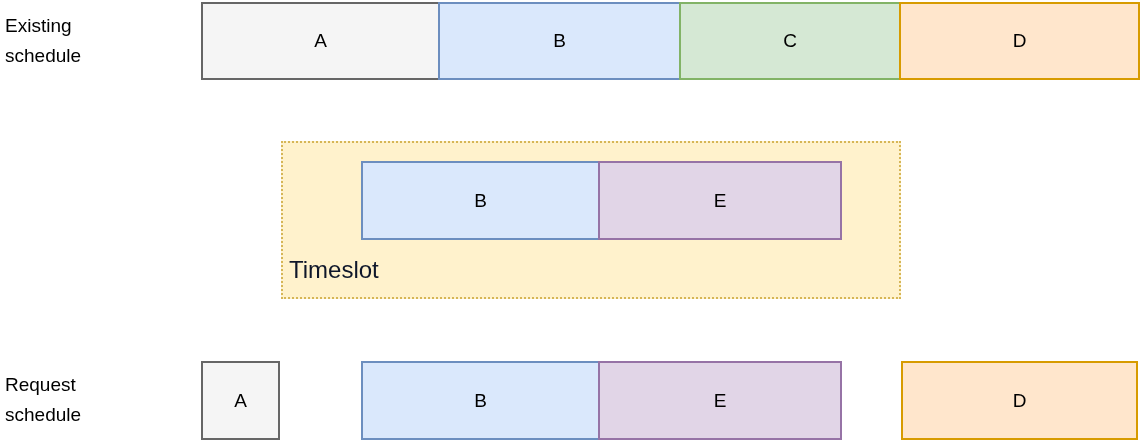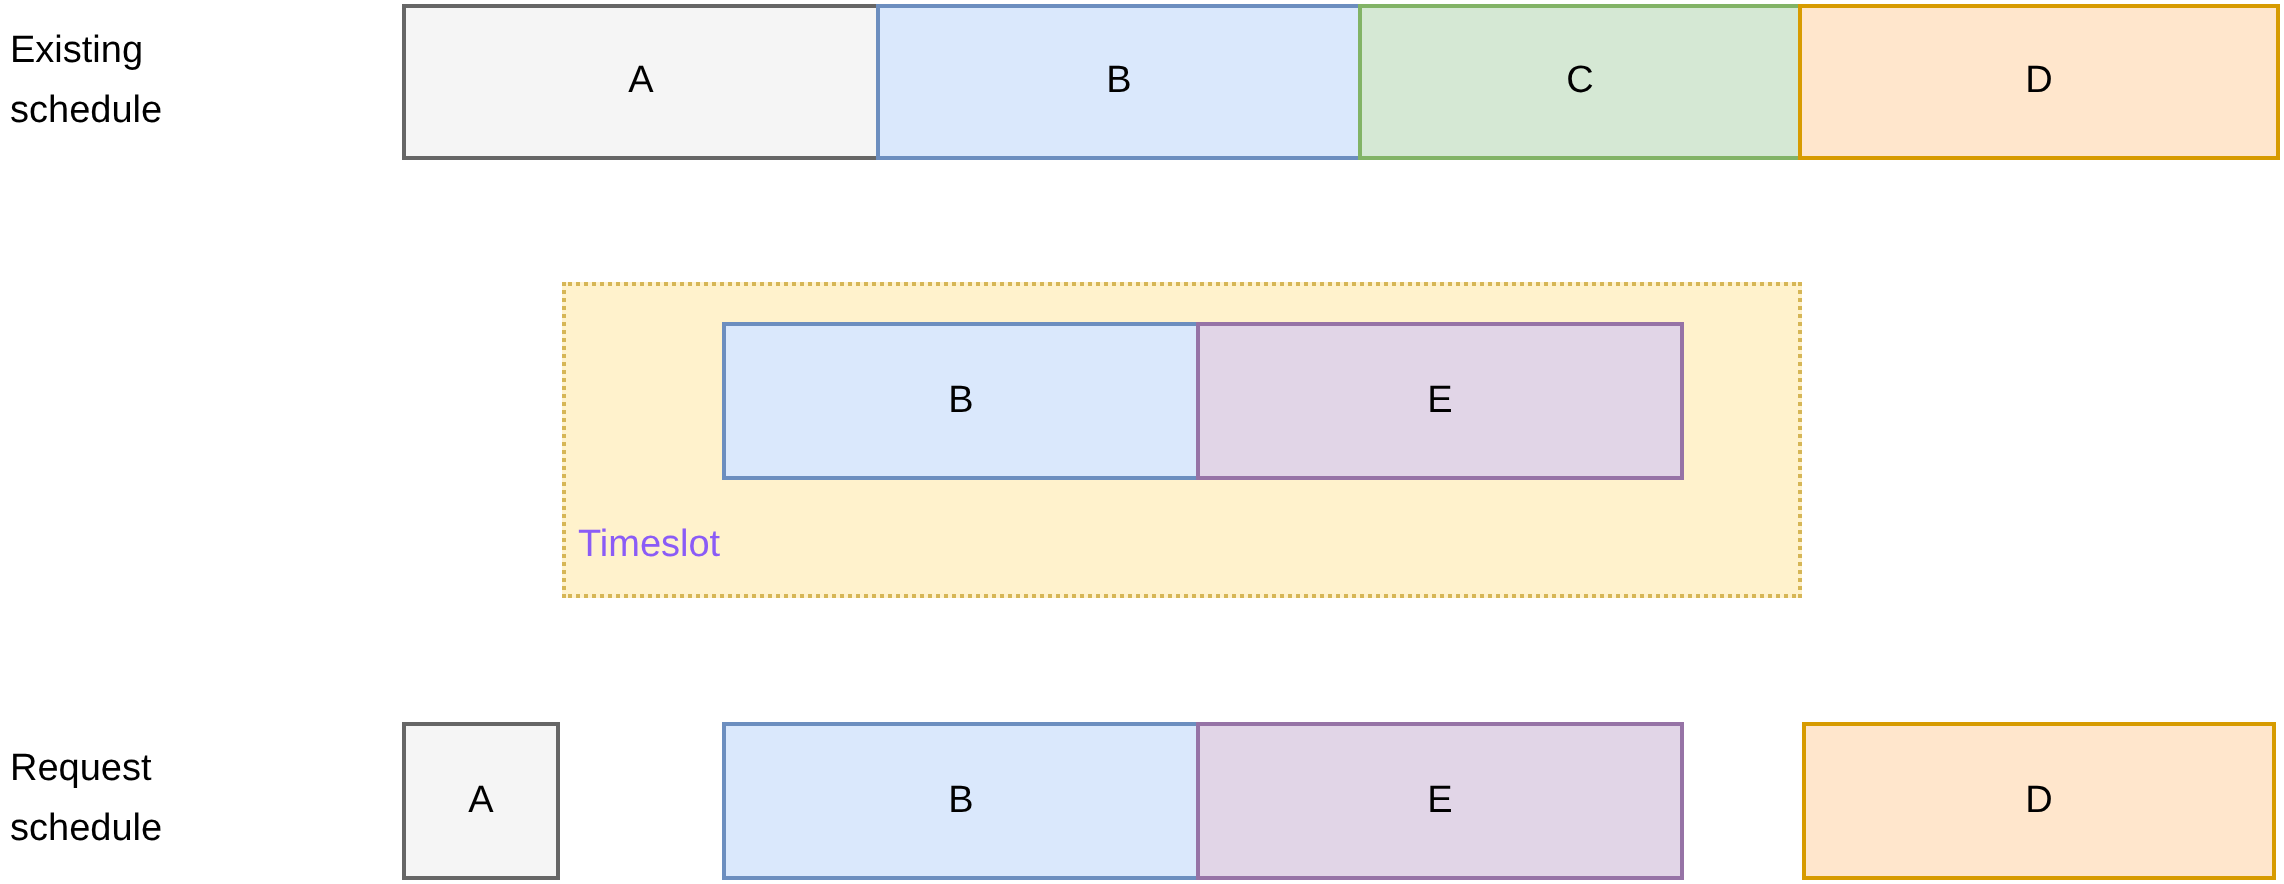--- a/index.html
+++ b/index.html
@@ -39,22 +39,22 @@
     border: 2px dotted #d6b656;
     left: 281px;
     top: 141px;
     width: 620px;
     height: 158px;
   }
   .timeslot-label {
     position: absolute;
     left: 6px;
     bottom: 13px;
-    font-size: 19px;
-    color: #8b5cf6;
+    font-size: 24px;
+    color: #0f172a;
   }
   
   .lbl-existing { top: 11px; }
   .ex-a { left: 201px; top: 2px; width: 239px; height: 78px; }
   .ex-b { left: 438px; top: 2px; width: 243px; height: 78px; }
   .ex-c { left: 679px; top: 2px; width: 222px; height: 78px; }
   .ex-d { left: 899px; top: 2px; width: 241px; height: 78px; }
   
   .lbl-request { top: 185px; }
   .rq-b { left: 361px; top: 161px; width: 239px; height: 79px; }

